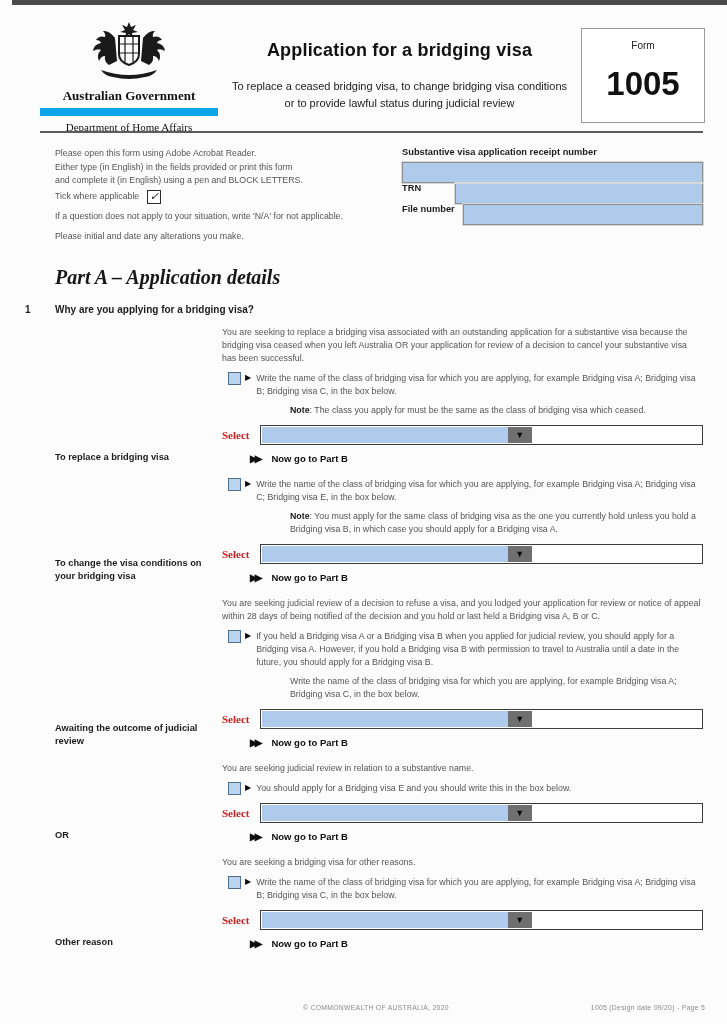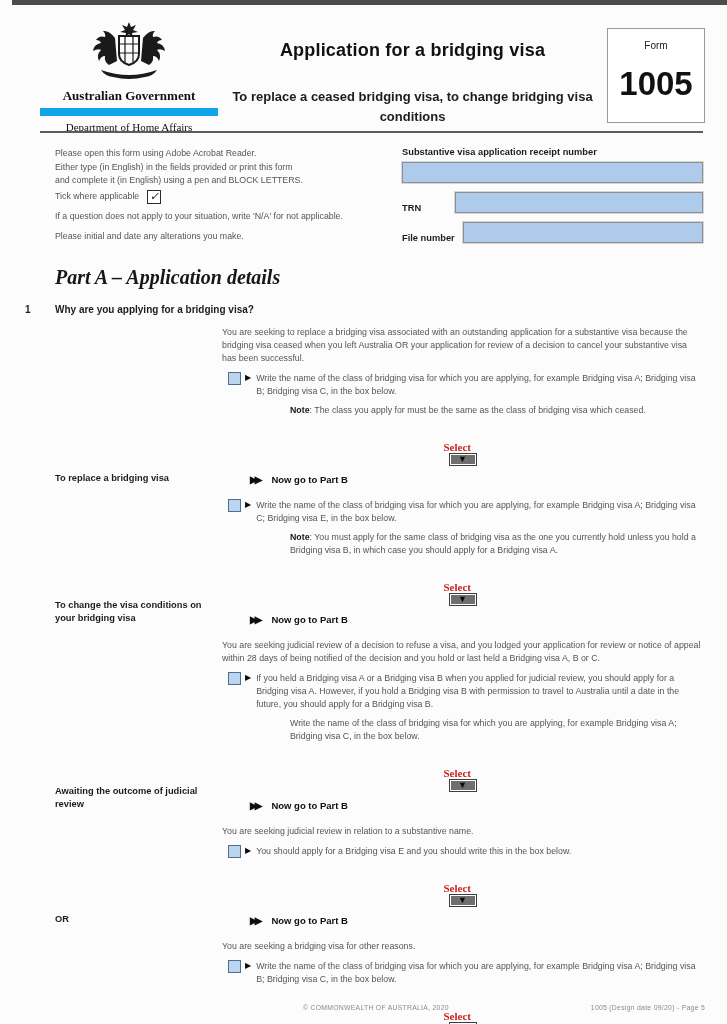--- a/index.html
+++ b/index.html
@@ -8,39 +8,39 @@
   .scan-edge-top { position:absolute; top:0; left:12px; right:0; height:5px; background:#4c4c4c; }
 
   
   .header { position:absolute; top:20px; left:40px; right:22px; display:flex; }
   .crest-block { width:178px; text-align:center; color:#111; }
   .crest-block svg { display:block; margin:0 auto; }
   .agency1 { font-family:"Liberation Serif", serif; font-weight:bold; font-size:13px; padding-bottom:4px; border-bottom:8px solid #0ea5e9; margin-top:2px; }
   .agency2 { font-family:"Liberation Serif", serif; font-weight:normal; font-size:11px; margin-top:5px; }
   .title-block { flex:1; text-align:center; padding:20px 10px 0 10px; color:#111; }
   .form-title { font-size:18px; font-weight:bold; letter-spacing:.2px; }
-  .form-subtitle { font-size:13px; font-weight:bold; margin-top:26px; line-height:1.5; color:#1c1c1c; }
-  .form-box { width:98px; height:95px; border:1.5px solid #9a9a9a; background:#fff; text-align:center; margin-top:8px; flex:none; }
+  .form-subtitle { font-size:11px; font-weight:normal; margin-top:17px; line-height:1.5; color:#1c1c1c; }
+  .form-box { width:124px; height:95px; border:1.5px solid #9a9a9a; background:#fff; text-align:center; margin-top:8px; flex:none; }
   .form-box .fl { font-size:10px; color:#222; margin-top:11px; }
   .form-box .fn { font-size:33px; font-weight:bold; color:#111; margin-top:14px; }
 
   .divider { position:absolute; top:131px; left:40px; right:24px; height:2px; background:#5c5c5c; }
 
   
   .info-row { position:absolute; top:147px; left:55px; right:24px; display:flex; }
   .instructions { width:345px; font-size:8.8px; color:#555; line-height:1.55; }
   .tick-row { display:flex; align-items:center; margin:2px 0 6px 0; }
   .tickbox { width:14px; height:14px; border:1.5px solid #2a2a2a; background:#fff; margin-left:8px;
              display:inline-flex; align-items:center; justify-content:center; font-size:11px; color:#111; font-style:italic; }
   .instr-line { margin-bottom:6px; }
   .ref-fields { flex:1; padding-left:2px; }
   .ref-label { font-size:9.3px; font-weight:bold; color:#1c1c1c; }
   .field { height:21px; background:#aecbeb; border:1px solid #8f8f8f; outline:1px solid #d7d7d7; }
   .field.full { margin-top:5px; }
-  .ref-inline { display:flex; align-items:flex-end; margin-top:9px; }
+  .ref-inline { display:flex; align-items:flex-start; }
   .ref-inline .ref-label { flex:none; }
   .ref-inline .field { flex:1; margin-left:8px; }
   .ref-inline.trn .field { margin-left:34px; }
 
   
   .main { position:absolute; top:266px; left:0; right:24px; }
   .parta { margin-left:55px; font-family:"Liberation Serif", serif; font-style:italic; font-weight:bold; font-size:20px; color:#161616; }
   .q1row { display:flex; margin-top:15px; }
   .qnum { width:55px; padding-left:25px; font-weight:bold; font-size:10px; color:#1c1c1c; }
   .qtext { font-weight:bold; font-size:10px; color:#1c1c1c; }
@@ -49,21 +49,21 @@
   .sec-label { width:167px; margin-left:55px; flex:none; font-weight:bold; font-size:9.3px; color:#1c1c1c; line-height:1.4; }
   .sec-content { flex:1; }
   .para { font-size:8.8px; color:#555; line-height:1.48; }
   .bullet { display:flex; margin-top:7px; }
   .cb { width:13px; height:13px; flex:none; background:#bcd4ef; border:1px solid #4e6e90; margin:0 4px 0 6px; }
   .arr { flex:none; font-size:8px; color:#0c0c0c; margin:1px 5px 0 0; }
   .btext { font-size:8.8px; color:#555; line-height:1.48; }
   .note, .subpara { margin:6px 0 0 28px; font-size:8.8px; color:#555; line-height:1.48;padding-left:40px; }
   .note b { color:#161616; }
 
-  .selrow { display:flex; align-items:center; margin-top:24px;flex-direction:column; }
+  .selrow { display:flex; align-items:center; margin-top:8px; }
   .sel-label { flex:none; width:38px; font-family:"Liberation Serif", serif; font-weight:bold; font-size:11px; color:#cc2222; }
   .sel-box { flex:1; height:20px; border:1px solid #3d3d3d; background:#fff; display:flex; align-items:stretch; padding:1px; }
   .sel-fill { width:56%; background:#aecbeb; }
   .sel-btn { width:24px; flex:none; background:#6f6f6f; display:flex; align-items:center; justify-content:center; cursor:pointer; }
   .sel-btn span { color:#0a0a0a; font-size:9px; line-height:1; }
   .goto { display:flex; align-items:center; margin:8px 0 0 28px; font-weight:bold; font-size:9.5px; color:#0e0e0e; }
   .goto .dbl { letter-spacing:-3px; font-size:10px; margin-right:12px; }
 
   
   .f-copy { position:absolute; bottom:13px; left:303px; font-size:6.8px; color:#8a8a8a; letter-spacing:.3px; }
@@ -89,20 +89,21 @@
           </g>
         </svg>
       </span>
       <div class="agency1">Australian Government</div>
       <div class="agency2">Department of Home Affairs</div>
     </div>
     <div class="title-block">
       <div class="form-title">Application for a bridging visa</div>
       <div class="form-subtitle">
         <div>To replace a ceased bridging visa, to change bridging visa conditions</div>
+        <div>or to provide lawful status during judicial review</div>
       </div>
     </div>
     <div class="form-box">
       <div class="fl">Form</div>
       <div class="fn">1005</div>
     </div>
   </div>
 
   <div class="divider"></div>
 

